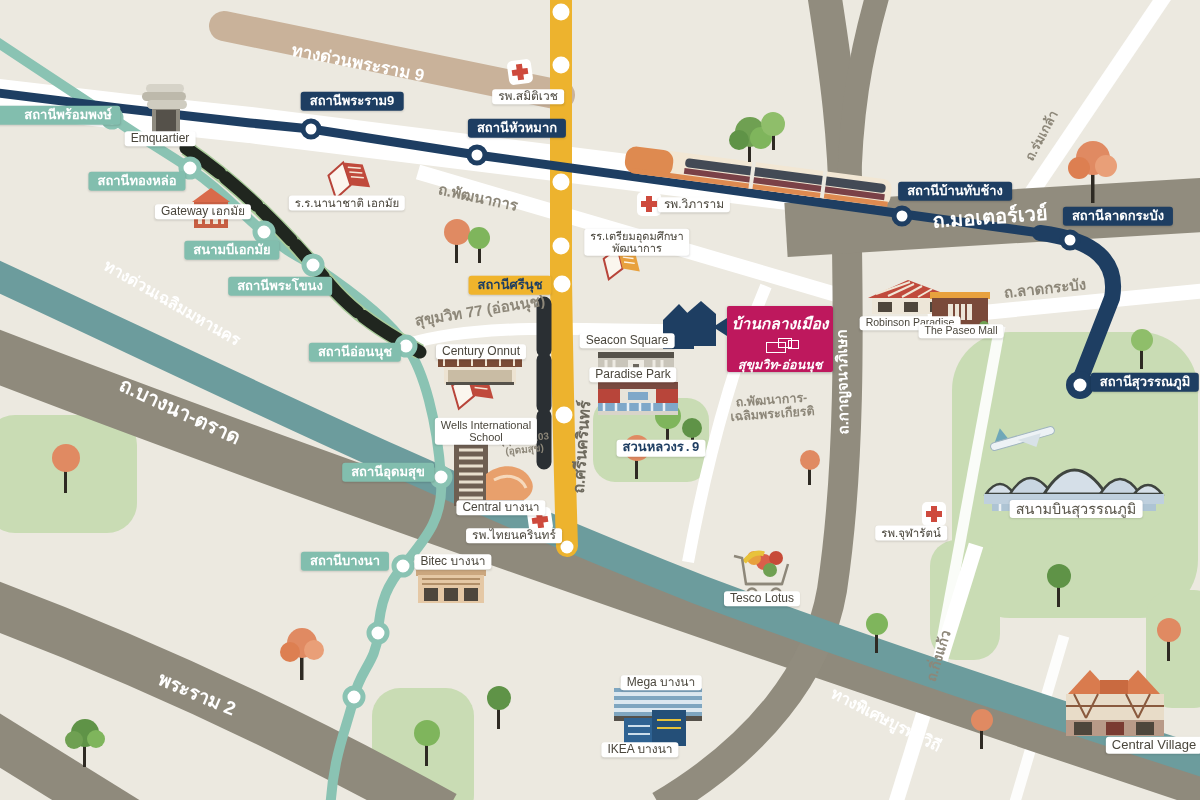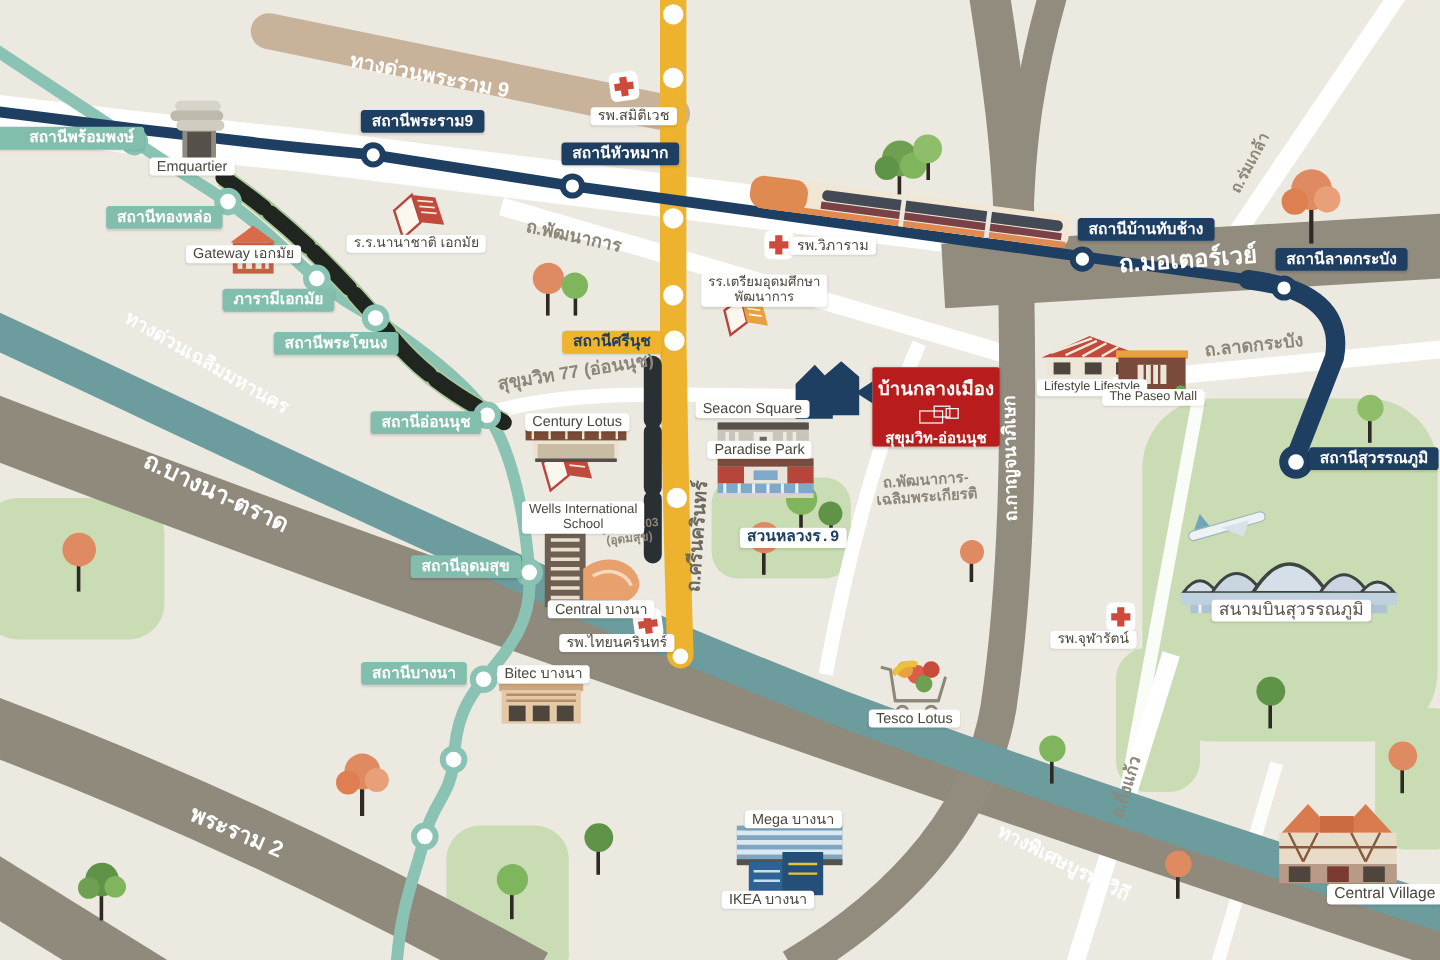--- a/index.html
+++ b/index.html
@@ -10,22 +10,22 @@
   .pill{background:#fff;color:#4A463C;padding:1px 6px;border-radius:3px;font-size:12px;
         box-shadow:0 1px 2px rgba(0,0,0,.10);text-align:center;}
   .st{font-weight:bold;color:#fff;padding:2px 9px;border-radius:3px;font-size:13px;
       box-shadow:0 1px 2px rgba(0,0,0,.12);}
   .st-teal{background:#82BEAE;}
   .st-navy{background:#1E3E62;}
   .st-yellow{background:#F0B42C;color:#1E3E62;}
   .hwy{color:#fff;font-weight:bold;}
   .street{color:#8D8779;font-weight:bold;}
   .street2{color:#8D8779;font-weight:bold;text-align:center;white-space:pre-line;}
-  .callout{position:absolute;left:727px;top:306px;width:106px;height:66px;background:#b91c1c;
-           border-radius:2px;color:#fff;text-align:center;box-shadow:0 1px 3px rgba(0,0,0,.25);}
+  .callout{position:absolute;left:727px;top:306px;width:106px;height:66px;background:#be185d;
+           border-radius:2px;color:#fff;text-align:center;box-shadow:0 1px 3px rgba(0,0,0,.25);font-style:italic;}
   .callout .tri{position:absolute;left:-14px;top:12px;width:0;height:0;
            border-top:9px solid transparent;border-bottom:9px solid transparent;
            border-right:14px solid #1E3E62;}
   .callout .t1{font-size:15.5px;font-weight:bold;margin-top:5px;}
   .callout .logo{position:relative;width:40px;height:16px;margin:2px auto 1px auto;}
   .callout .logo i{position:absolute;border:1.4px solid #fff;display:block;}
   .callout .logo i.a{left:6px;top:4px;width:18px;height:9px;}
   .callout .logo i.b{left:18px;top:0px;width:12px;height:8px;}
   .callout .logo i.c{left:28px;top:2px;width:9px;height:7px;}
   .callout .t2{font-size:12.5px;font-weight:bold;}
@@ -412,55 +412,55 @@
 <div class="lbl street" style="left:480px;top:311px;font-size:15px;transform:translate(-50%,-50%) rotate(-9deg);">สุขุมวิท 77 (อ่อนนุช)</div>
 <div class="lbl street2" style="position:absolute;left:524px;top:444px;font-size:10px;transform:translate(-50%,-50%) rotate(-6deg);"><span>สุขุมวิท 103</span><br><span>(อุดมสุข)</span></div>
 <div class="lbl" style="left:582px;top:447px;font-size:16px;font-weight:bold;color:#6E6A5E;transform:translate(-50%,-50%) rotate(-86deg);">ถ.ศรีนครินทร์</div>
 <div class="lbl street" style="left:1045px;top:289px;font-size:15px;transform:translate(-50%,-50%) rotate(-6deg);">ถ.ลาดกระบัง</div>
 <div class="lbl street" style="left:1042px;top:136px;font-size:13px;transform:translate(-50%,-50%) rotate(-62deg);">ถ.ร่มเกล้า</div>
 <div class="lbl street" style="left:939px;top:656px;font-size:14px;transform:translate(-50%,-50%) rotate(-73deg);">ถ.กิ่งแก้ว</div>
 <div class="lbl street2" style="position:absolute;left:772px;top:407px;font-size:12.5px;transform:translate(-50%,-50%) rotate(-4deg);"><span>ถ.พัฒนาการ-</span><br><span>เฉลิมพระเกียรติ</span></div>
 
 <div class="lbl st st-teal" style="left:54px;top:115px;padding-left:37px;">สถานีพร้อมพงษ์</div>
 <div class="lbl st st-teal" style="left:137px;top:181px;">สถานีทองหล่อ</div>
-<div class="lbl st st-teal" style="left:232px;top:250px;">ภารามีเอกมัย</div>
+<div class="lbl st st-teal" style="left:232px;top:250px;">สนามบีเอกมัย</div>
 <div class="lbl st st-teal" style="left:280px;top:286px;text-align:center;">สถานีพระโขนง</div>
 <div class="lbl st st-teal" style="left:355px;top:352px;">สถานีอ่อนนุช</div>
 <div class="lbl st st-teal" style="left:388px;top:472px;">สถานีอุดมสุข</div>
 <div class="lbl st st-teal" style="left:345px;top:561px;">สถานีบางนา</div>
 
 <div class="lbl st st-navy" style="left:352px;top:101px;">สถานีพระราม9</div>
 <div class="lbl st st-navy" style="left:517px;top:128px;">สถานีหัวหมาก</div>
 <div class="lbl st st-navy" style="left:955px;top:191px;">สถานีบ้านทับช้าง</div>
 <div class="lbl st st-navy" style="left:1118px;top:216px;">สถานีลาดกระบัง</div>
 <div class="lbl st st-navy" style="left:1145px;top:382px;">สถานีสุวรรณภูมิ</div>
 
 <div class="lbl st st-yellow" style="left:510px;top:285px;">สถานีศรีนุช</div>
 
 <div class="lbl pill" style="left:160px;top:123px;margin-top:16px;">Emquartier</div>
 <div class="lbl pill" style="left:203px;top:212px;">Gateway เอกมัย</div>
 <div class="lbl pill" style="left:347px;top:203px;font-size:11.5px;">ร.ร.นานาชาติ เอกมัย</div>
-<div class="lbl pill" style="left:481px;top:352px;">Century Lotus</div>
+<div class="lbl pill" style="left:481px;top:352px;">Century Onnut</div>
 <div class="lbl pill" style="left:486px;top:431px;font-size:11px;"><span>Wells International</span><br><span>School</span></div>
 <div class="lbl pill" style="left:637px;top:242px;font-size:11px;"><span>รร.เตรียมอุดมศึกษา</span><br><span>พัฒนาการ</span></div>
 <div class="lbl pill" style="left:627px;top:341px;text-align:center;">Seacon Square</div>
 <div class="lbl pill" style="left:633px;top:375px;">Paradise Park</div>
 <div class="lbl pill" style="left:661px;top:448px;font-size:13px;font-weight:bold;color:#1E3E62;font-family:Liberation Mono, monospace;">สวนหลวงร.9</div>
 <div class="lbl pill" style="left:501px;top:508px;">Central บางนา</div>
 <div class="lbl pill" style="left:453px;top:562px;">Bitec บางนา</div>
 <div class="lbl pill" style="left:762px;top:599px;">Tesco Lotus</div>
 <div class="lbl pill" style="left:661px;top:683px;">Mega บางนา</div>
 <div class="lbl pill" style="left:640px;top:750px;">IKEA บางนา</div>
-<div class="lbl pill" style="left:910px;top:323px;font-size:10.5px;">Lifestyle Lifestyle</div>
+<div class="lbl pill" style="left:910px;top:323px;font-size:10.5px;">Robinson Paradise</div>
 <div class="lbl pill" style="left:961px;top:331px;font-size:10.5px;">The Paseo Mall</div>
 <div class="lbl pill" style="left:1076px;top:509px;font-size:14.5px;color:#5A564B;">สนามบินสุวรรณภูมิ</div>
 <div class="lbl pill" style="left:1118px;top:745px;font-size:13px;margin-left:36px;">Central Village</div>
 
 <div class="lbl pill" style="left:528px;top:97px;">รพ.สมิติเวช</div>
-<div class="lbl pill" style="left:694px;top:205px;font-family:Liberation Serif, serif;">รพ.วิภาราม</div>
+<div class="lbl pill" style="left:694px;top:205px;">รพ.วิภาราม</div>
 <div class="lbl pill" style="left:514px;top:536px;">รพ.ไทยนครินทร์</div>
 <div class="lbl pill" style="left:911px;top:533px;font-size:11.5px;">รพ.จุฬารัตน์</div>
 
 <div class="callout">
   <div class="tri"></div>
   <div class="t1">บ้านกลางเมือง</div>
   <div class="logo">
         <i class="a"></i>
         <i class="b"></i>
         <i class="c"></i>

